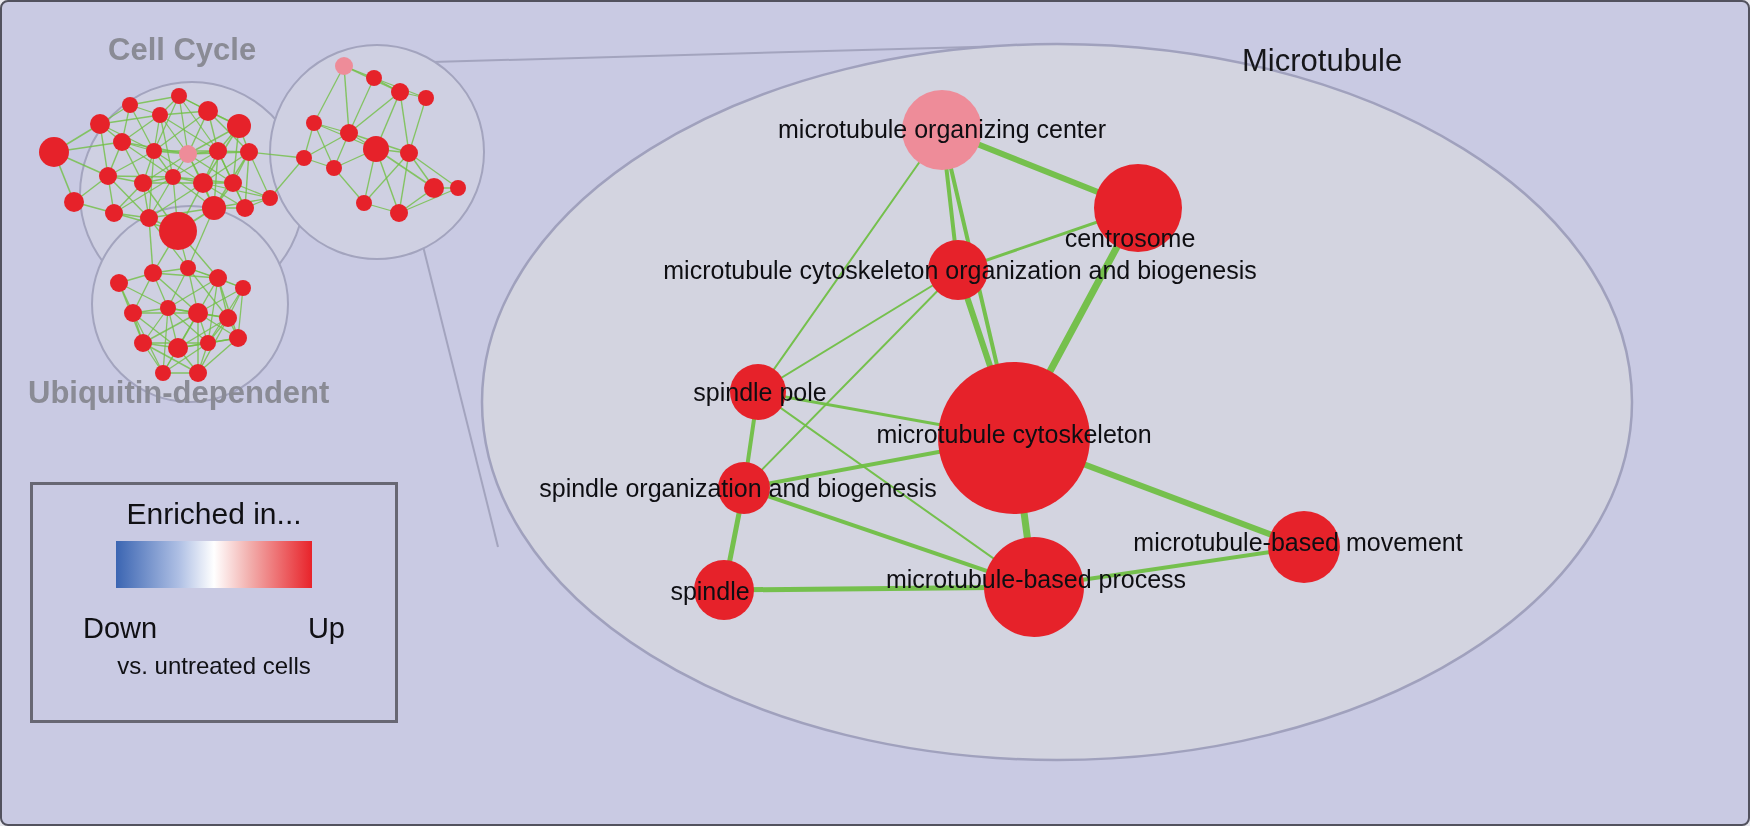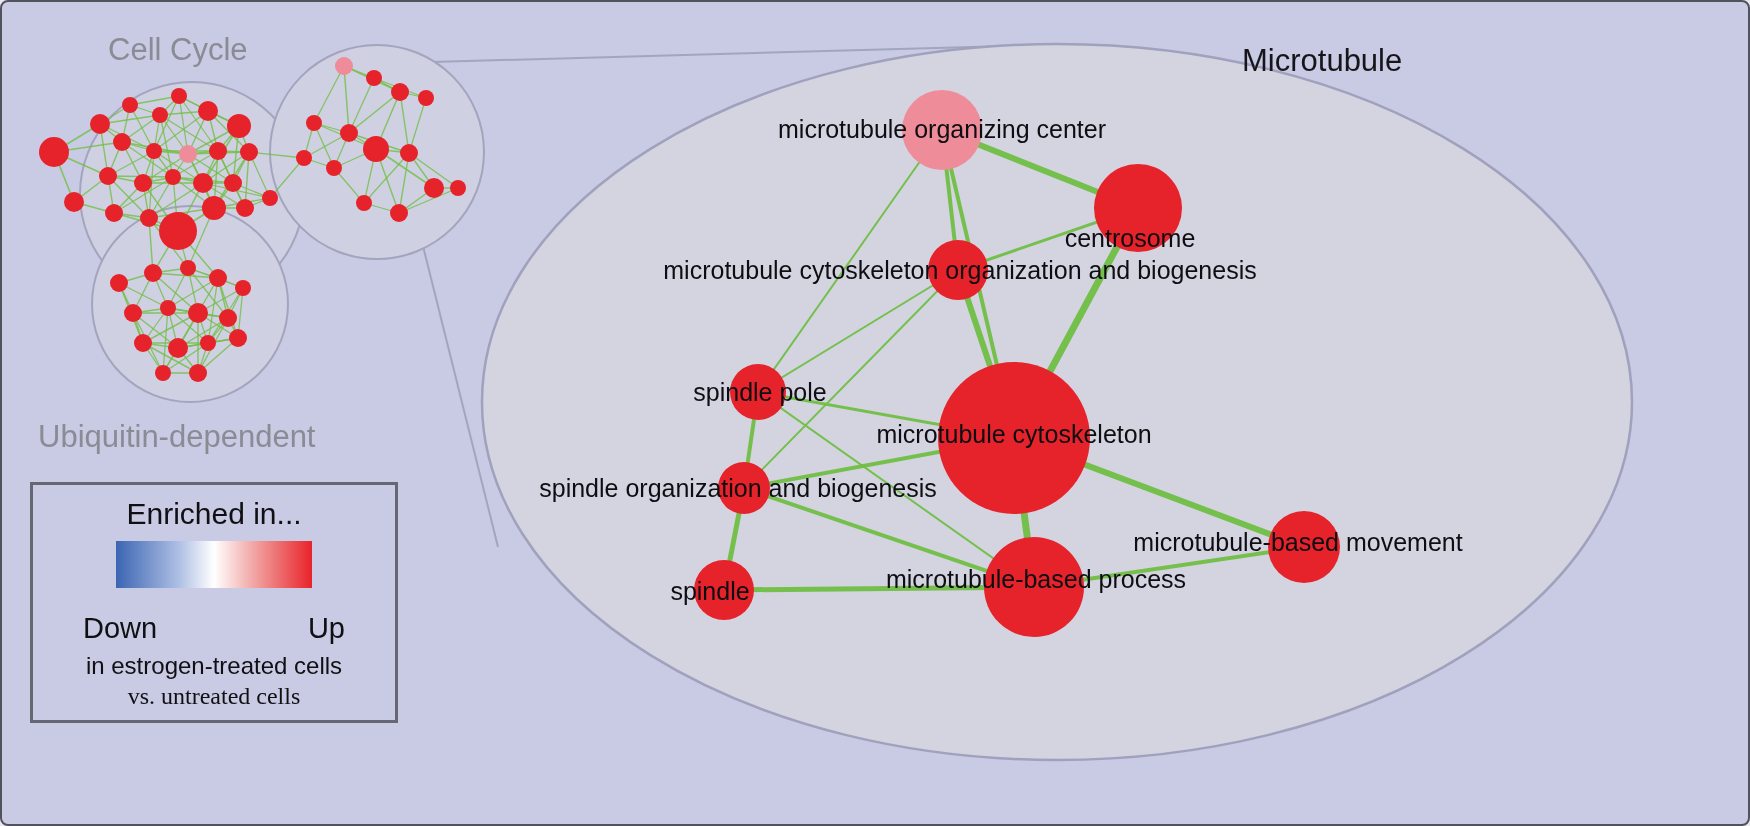--- a/index.html
+++ b/index.html
@@ -9,23 +9,23 @@
     background:#c9cae3;
     border:2px solid #52525e;
     border-radius:8px;
     box-sizing:border-box;
     overflow:hidden;
     font-family:"Liberation Sans", sans-serif;
   }
   svg#net{position:absolute;left:0;top:0;}
   svg text{font-family:"Liberation Sans", sans-serif;}
   .lbl{position:absolute;white-space:nowrap;}
-  .lbl.gray{color:#8a8b95;font-size:31px;font-weight:400;}
+  .lbl.gray{color:#8a8b95;font-size:31px;font-weight:700;}
   .cell-cycle{left:106px;top:30px;}
-  .ubiquitin{left:36px;top:372px;line-height:1.25;margin-top:44px;}
+  .ubiquitin{left:26px;top:372px;line-height:1.25;}
   .title-right{
     left:1240px;top:40px;width:290px;
     text-align:left;color:#16161a;
     font-size:31px;line-height:1.22;
   }
   .legend{
     position:absolute;left:28px;top:480px;
     width:368px;height:241px;
     border:3px solid #676773;
     box-sizing:border-box;
@@ -356,17 +356,16 @@
     <div>Microtubule</div>
   </div>
 
   <div class="legend">
     <div class="legend-title">Enriched in...</div>
     <div class="legend-bar" id="legendBar" style="background: linear-gradient(to right, rgb(59, 101, 178) 0%, rgb(174, 191, 228) 32%, rgb(255, 255, 255) 50%, rgb(242, 176, 174) 68%, rgb(232, 35, 42) 100%);"></div>
     <div class="legend-updown">
       <span>Down</span>
       <span>Up</span>
     </div>
-    <div class="legend-sub">in estrogen-treated cells</div>
     <div class="legend-sub">vs. untreated cells</div>
   </div>
 
 </div>
 
 </body></html>

